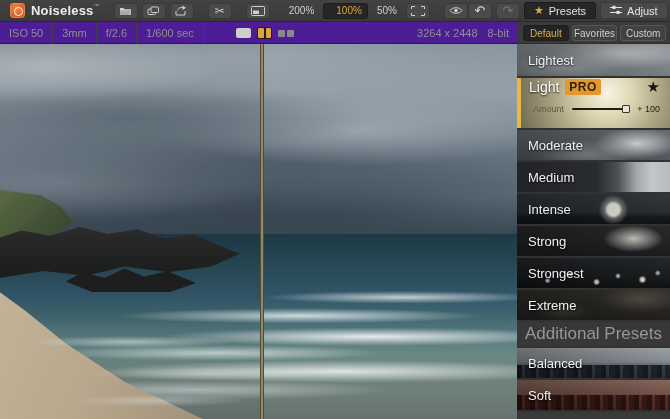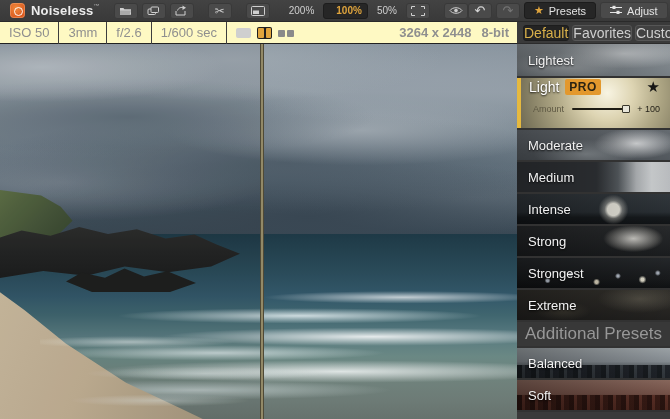--- a/index.html
+++ b/index.html
@@ -22,47 +22,47 @@
   .logo::after { content:""; position:absolute; left:4px; top:4px; width:7px; height:7px;
                  border:1.6px solid #fff; border-radius:50%; opacity:.95; }
   .app-title { font-size:13px; font-weight:bold; color:#ececec; letter-spacing:.2px; }
   .tm { font-size:6px; color:#9a9a9a; vertical-align:top; }
   .tb-group { display:flex; gap:4px; margin-left:14px; }
   .tb-btn { width:24px; height:16px; background:#4a4a4a; border:1px solid #393939;
             border-radius:3px; display:flex; align-items:center; justify-content:center;
             color:#cfcfcf; font-size:10px; line-height:1; }
   .tb-btn svg { display:block; }
   .pct { width:auto; padding:0 5px; font-size:10px; color:#cfcfcf; background:transparent; border:none; }
-  .pct.active { background:#262626; border:1px solid #1d1d1d; border-radius:3px; color:#dfa43d; font-weight:bold;padding-left:12px; }
+  .pct.active { background:#262626; border:1px solid #1d1d1d; border-radius:3px; color:#dfa43d; font-weight:normal;padding-left:12px; }
   .tb-right { margin-left:auto; display:flex; gap:4px; align-items:center; }
   .mode-btn { height:17px; padding:0 9px; display:flex; align-items:center; gap:5px;
               border-radius:3px; font-size:11px; color:#e4e4e4; background:#4a4a4a; border:1px solid #3a3a3a; }
   .mode-btn.active { background:#262626; border-color:#1c1c1c; }
   .mode-btn .star { color:#dfa43d; font-size:11px; }
   .glyph-undo { color:#d8d8d8; font-size:13px; }
   .glyph-redo { color:#767676; font-size:13px; }
   .glyph-scissors { font-size:12px; }
 
   
-  .metabar { background:#fef9c3; border-bottom:1px solid #222; display:flex; align-items:center;
-             font-size:13px; color:#8f8f8f; position:relative; }
+  .metabar { background:#4c1d95; border-bottom:1px solid #222; display:flex; align-items:center;
+             font-size:11px; color:#8f8f8f; position:relative; }
   .exif { display:flex; height:100%; align-items:center; }
   .exif span { padding:0 9px; border-right:1px solid #3d3d3d; line-height:22px; }
   .viewmodes { position:absolute; left:236px; top:0; height:22px; display:flex; align-items:center; gap:6px; }
   .vm-single { width:15px; height:10px; background:#cfcfcf; border-radius:2px; }
   .vm-split { width:15px; height:12px; display:flex; gap:2px; padding:1px; background:#1f1f1f; border-radius:2px; }
   .vm-split i { flex:1; background:#dfa43d; border-radius:1px; }
   .vm-side { display:flex; gap:2px; }
   .vm-side i { width:7px; height:7px; background:#8a8a8a; border-radius:1px; }
-  .meta-right { margin-left:auto; display:flex; align-items:center; gap:10px; padding-right:8px;font-weight:bold; }
+  .meta-right { margin-left:auto; display:flex; align-items:center; gap:10px; padding-right:8px; }
 
   
   .paneltabs { background:#3a3a3a; border-bottom:1px solid #2c2c2c; display:flex; gap:3px;
                align-items:center; padding:0 4px 0 6px; }
-  .ptab { flex:1; height:16px; line-height:15px; text-align:center; font-size:14px; color:#cfcfcf;
+  .ptab { flex:1; height:16px; line-height:15px; text-align:center; font-size:10px; color:#cfcfcf;
           border:1px solid #565656; border-radius:3px; background:#414141; }
   .ptab.active { background:#232323; border-color:#1d1d1d; color:#d9b04a; }
 
   
   .photo { position:relative; overflow:hidden; background:#3e4d59; }
   .photo > div { position:absolute; }
   .sky { left:0; right:0; top:0; height:192px;
     background:
       radial-gradient(ellipse 260px 50px at 8% 12%, rgba(186,193,199,.9), transparent 70%),
       radial-gradient(ellipse 300px 60px at 45% 8%, rgba(160,170,178,.85), transparent 70%),

